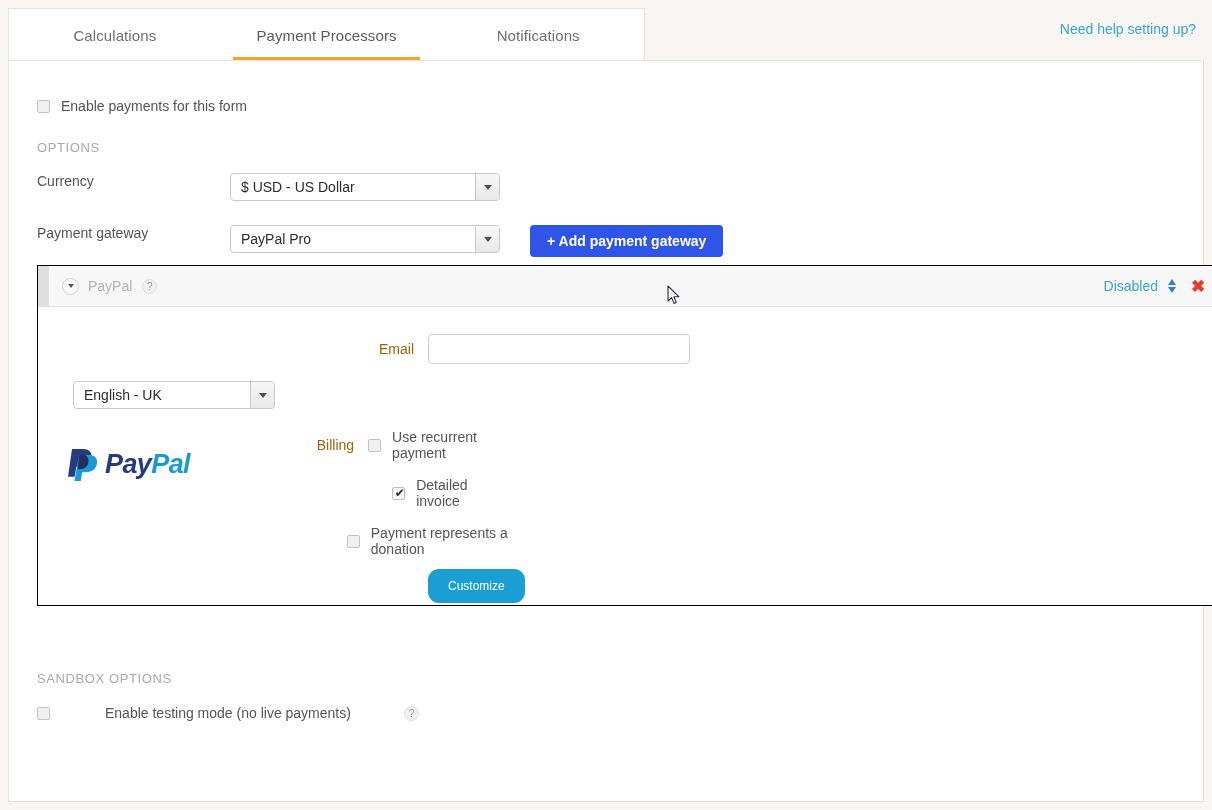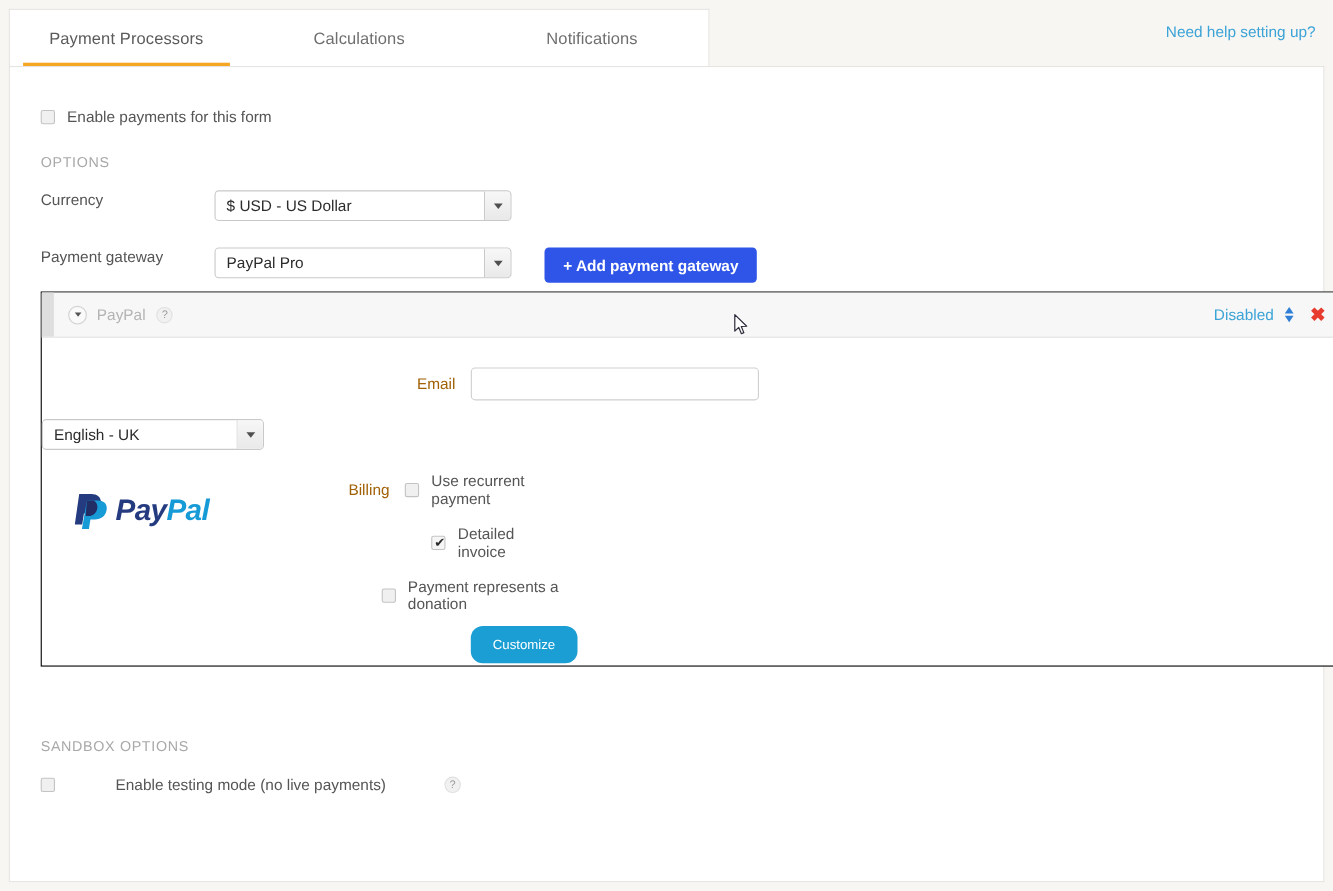--- a/index.html
+++ b/index.html
@@ -143,20 +143,21 @@
   .select {
     position: relative;
     width: 270px;
     height: 28px;
     border: 1px solid #c9c9c9;
     border-radius: 4px;
     background: #ffffff;
     display: flex;
     align-items: center;
     cursor: pointer;
+    margin-left: 35px;
   }
   .select .val {
     padding-left: 10px;
     font-size: 14px;
     color: #2c2c2c;
     white-space: nowrap;
     overflow: hidden;
   }
   .select .arrow {
     position: absolute;
@@ -389,25 +390,25 @@
     width: 14px;
     height: 20px;
     pointer-events: none;
   }
 </style>
 </head>
 <body>
 
 <div class="tabstrip">
   <div class="tabstrip-inner">
+    <button class="tab">
+      <span>Calculations</span>
+    </button>
     <button class="tab active">
       <span>Payment Processors</span>
-    </button>
-    <button class="tab">
-      <span>Calculations</span>
     </button>
     <button class="tab">
       <span>Notifications</span>
     </button>
   </div>
   <a class="help-link" href="#">Need help setting up?</a>
 </div>
 
 <div class="page">
 

